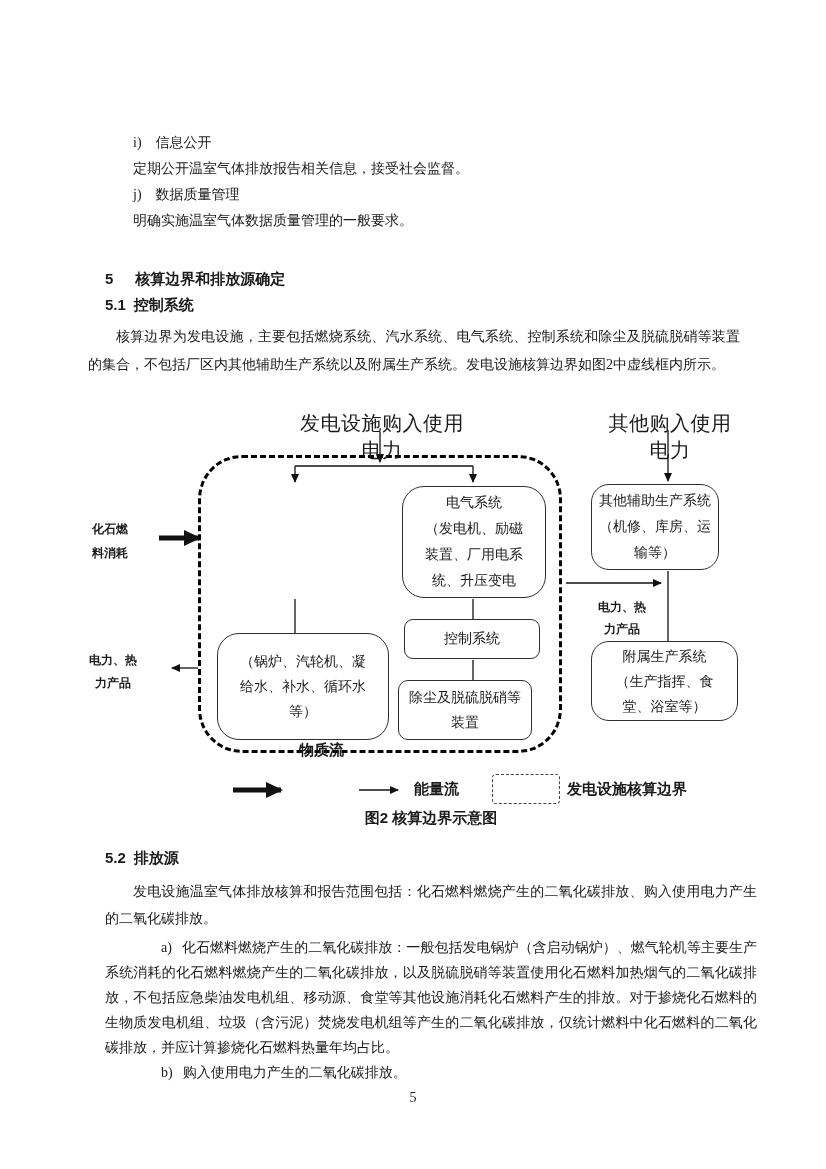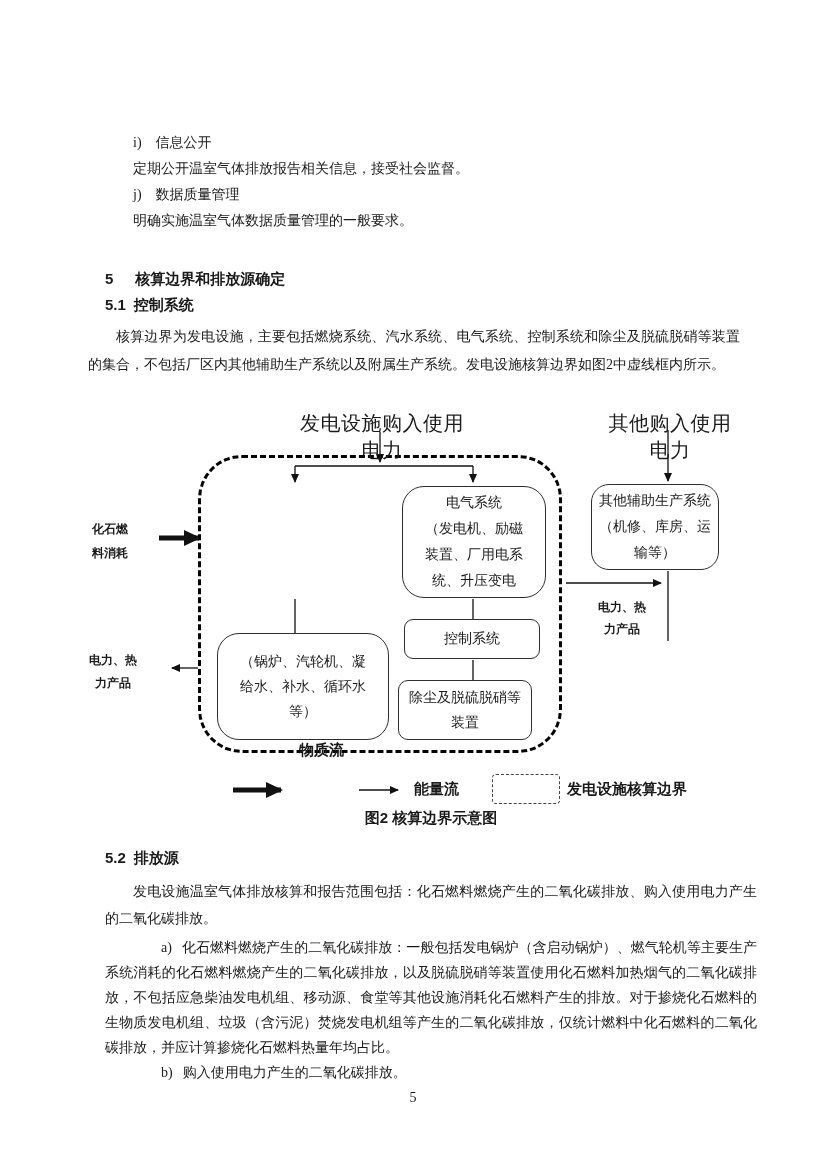--- a/index.html
+++ b/index.html
@@ -150,20 +150,25 @@
   </div>
   <div class="dbox box-dedusting">
     <span class="bt">除尘及脱硫脱硝等</span>
     <span class="bt">装置</span>
   </div>
   <div class="dbox box-auxiliary">
     <span class="bt">其他辅助生产系统</span>
     <span class="bd">（机修、库房、运</span>
     <span class="bd">输等）</span>
   </div>
+  <div class="dbox box-attached">
+    <span class="bt">附属生产系统</span>
+    <span class="bd">（生产指挥、食</span>
+    <span class="bd">堂、浴室等）</span>
+  </div>
 
   <div class="legend-label lg-matter">物质流</div>
   <div class="legend-label lg-energy">能量流</div>
   <div class="legend-dashed-rect"></div>
   <div class="legend-label lg-boundary">发电设施核算边界</div>
   <div class="fig-caption">图2 核算边界示意图</div>
 
   <div class="h-sub" style="top:831px;"><span class="h-num">5.2</span><span>排放源</span></div>
 
   <div class="s52body">

